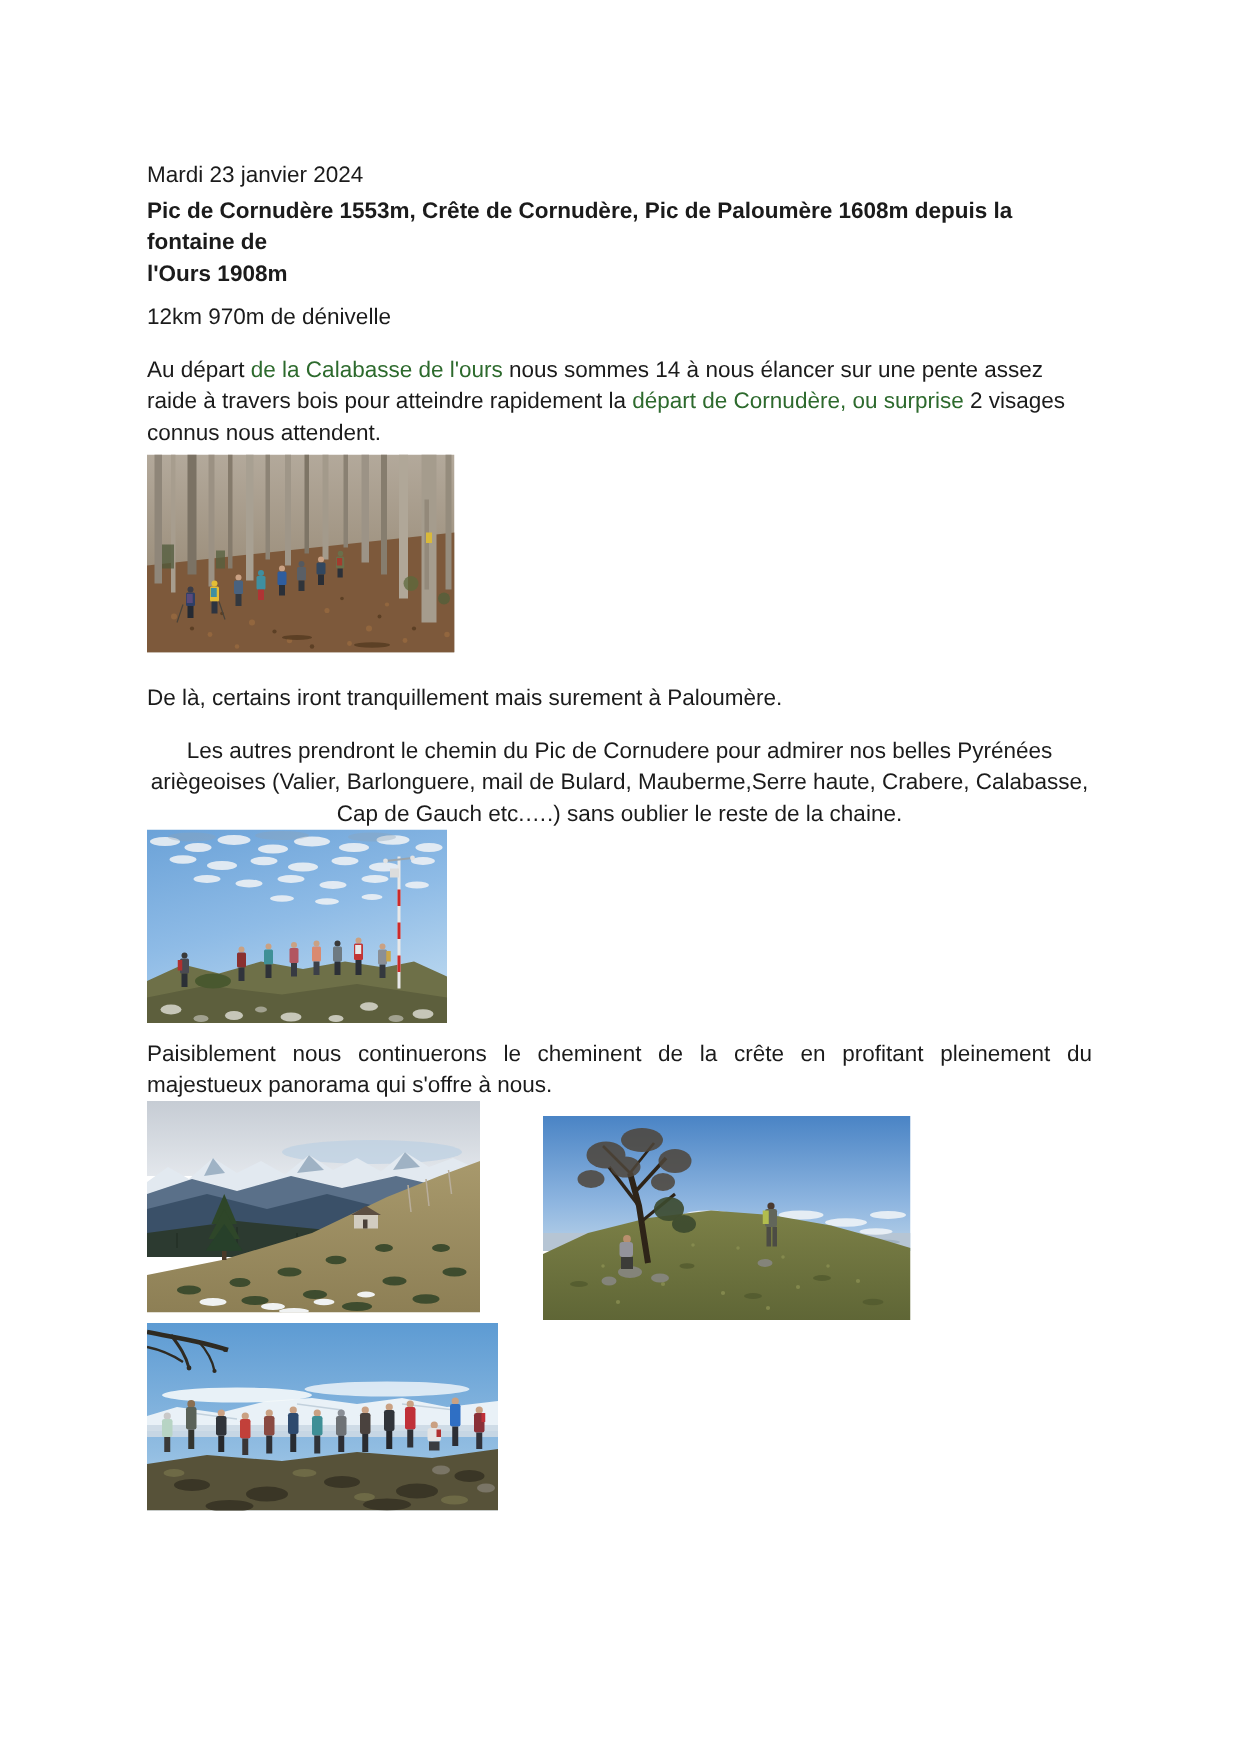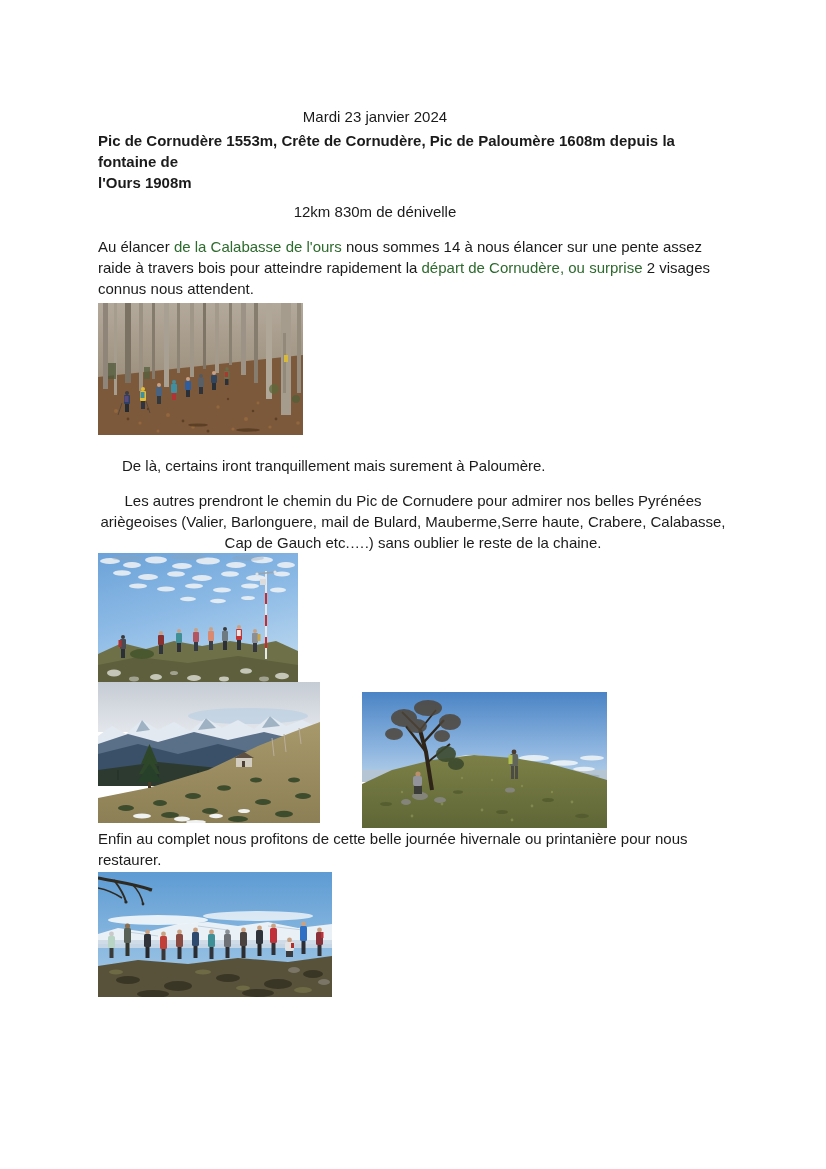--- a/index.html
+++ b/index.html
@@ -14,49 +14,49 @@
     font-family:"Liberation Sans", sans-serif;
     color:var(--text);
     overflow:hidden;
   }
   .page{
     box-sizing:content-box;
     padding:106px 98px 0 98px;
     width:630px;
   }
   p{margin:0;font-size:15px;line-height:21px;}
-  .center{text-align:center;padding-right:76px;}
+  .center{text-align:left;padding-right:76px;}
   .title{font-weight:bold;margin-top:3px;}
   .stats{margin-top:8px;}
   .p-intro{margin-top:14px;}
   .green{color:var(--green);}
   figure{margin:0;padding:0;}
   svg{display:block;}
   .photo1{margin-top:4px;}
-  .p-pal{margin-top:20px;margin-left:24px;}
+  .p-pal{margin-top:20px;}
   .p-autres{margin-top:14px;text-align:center;}
   .photo2{margin-top:0;}
   .p-crete{margin-top:10px;text-align:justify;}
   .photo-row{display:flex;align-items:flex-start;margin-top:0;}
   .photo4{margin-left:42px;margin-top:10px;}
   .p-col{margin-top:2px;text-indent:7px;}
   .photo5{margin-top:2px;}
 </style>
 </head>
 <body>
 
 <div class="page">
 
   <p class="center">Mardi 23 janvier 2024</p>
 
   <p class="title"><span>Pic de Cornudère 1553m, Crête de Cornudère, Pic de Paloumère 1608m depuis la fontaine de</span><br><span>l'Ours 1908m</span></p>
 
-  <p class="center stats">12km 830m de dénivelle</p>
-
-  <p class="p-intro"><span>Au élancer </span><span class="green">de la Calabasse de l'ours</span><span> nous sommes 14 à nous élancer sur une pente assez raide à travers bois pour atteindre rapidement la </span><span class="green">départ de Cornudère, ou surprise</span><span> 2 visages connus nous attendent.</span></p>
+  <p class="center stats">12km 970m de dénivelle</p>
+
+  <p class="p-intro"><span>Au départ </span><span class="green">de la Calabasse de l'ours</span><span> nous sommes 14 à nous élancer sur une pente assez raide à travers bois pour atteindre rapidement la </span><span class="green">départ de Cornudère, ou surprise</span><span> 2 visages connus nous attendent.</span></p>
 
   <figure class="photo1">
     <svg width="205" height="132" viewBox="0 0 205 132" preserveAspectRatio="none">
       <defs>
         <linearGradient id="g1" x1="0" y1="0" x2="0" y2="1">
           <stop offset="0" stop-color="#b3a99b"></stop>
             <stop offset="0.6" stop-color="#9c8f7c"></stop>
             <stop offset="1" stop-color="#84745c"></stop>
         </linearGradient>
       </defs>
@@ -275,20 +275,21 @@
         <rect x="167" y="62" width="2" height="11" fill="#cc2a2a"></rect>
         <rect x="167" y="84" width="2" height="11" fill="#cc2a2a"></rect>
         <line x1="159" y1="21" x2="177" y2="19" stroke="#9aa4ac" stroke-width="1.4"></line>
         <circle cx="159" cy="21" r="1.6" fill="#e2e2e2"></circle>
           <circle cx="177" cy="19" r="1.6" fill="#e2e2e2"></circle>
         <rect x="162" y="26" width="6" height="6" fill="#dcdcdc"></rect>
       </g>
     </svg>
   </figure>
 
+  <p class="p-crete">Paisiblement nous continuerons le cheminent de la crête en profitant pleinement du majestueux panorama qui s'offre à nous.</p>
 
   <div class="photo-row">
     <figure class="photo3">
       <svg width="222" height="141" viewBox="0 0 222 141" preserveAspectRatio="none">
         <defs>
           <linearGradient id="g3" x1="0" y1="0" x2="0" y2="1">
             <stop offset="0" stop-color="#c6ccd4"></stop>
               <stop offset="1" stop-color="#e3e7ec"></stop>
           </linearGradient>
           <linearGradient id="g3b" x1="0" y1="0" x2="0" y2="1">
@@ -444,21 +445,20 @@
           <circle cx="152" cy="60" r="2.4" fill="#4a3a30"></circle>
           <rect x="148" y="62" width="8" height="12" rx="1.5" fill="#62665a"></rect>
           <rect x="146.5" y="63" width="4" height="9" fill="#b2bd4e"></rect>
           <rect x="149" y="74" width="3" height="13" fill="#4c4c44"></rect>
           <rect x="153" y="74" width="3" height="13" fill="#4c4c44"></rect>
         </g>
       </svg>
     </figure>
   </div>
 
-  <p>Enfin au complet nous profitons de cette belle journée hivernale ou printanière pour nous restaurer.</p>
 
   <figure class="photo5">
     <svg width="234" height="125" viewBox="0 0 234 125" preserveAspectRatio="none">
       <defs>
         <linearGradient id="g5" x1="0" y1="0" x2="0" y2="1">
           <stop offset="0" stop-color="#5d9bd3"></stop>
             <stop offset="0.7" stop-color="#93bee2"></stop>
             <stop offset="1" stop-color="#b8d4ea"></stop>
         </linearGradient>
       </defs>

